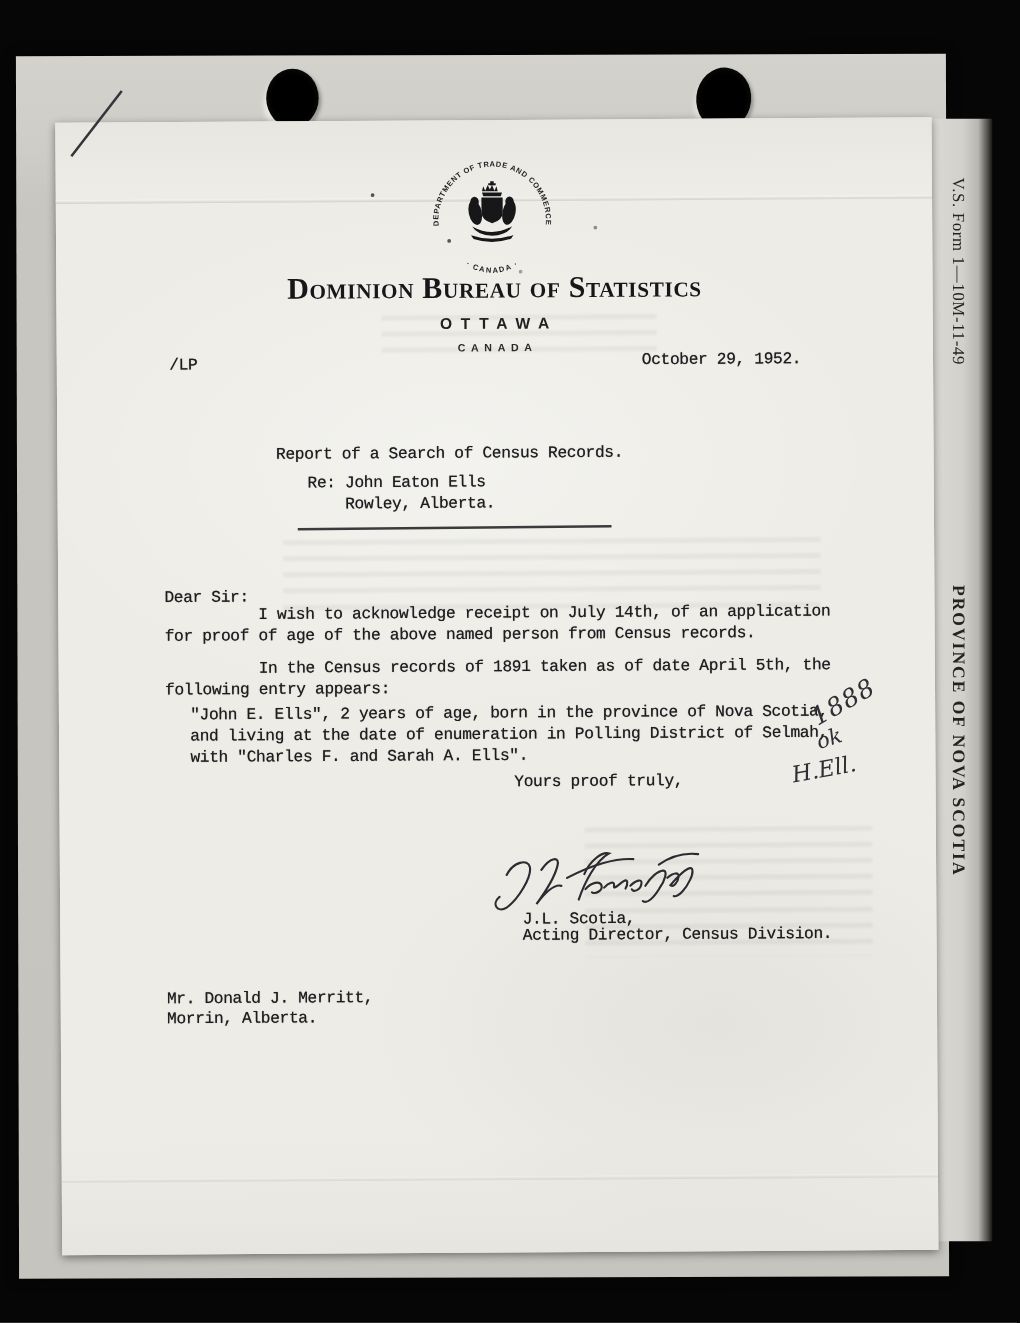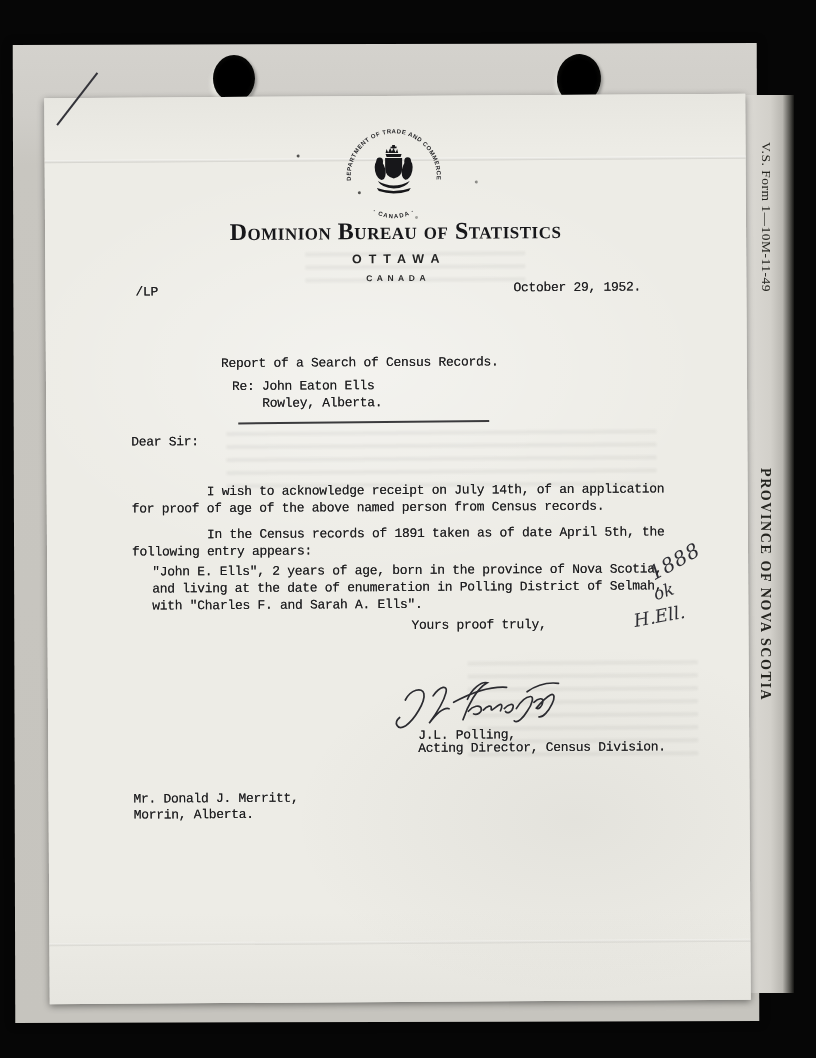--- a/index.html
+++ b/index.html
@@ -125,25 +125,25 @@
     </svg>
 
     <div class="org">Dominion Bureau of Statistics</div>
     <div class="city">OTTAWA</div>
     <div class="country">CANADA</div>
 
     <div class="tw" style="left:90px;top:186px">/LP</div>
     <div class="tw" style="left:468px;top:184px">October 29, 1952.</div>
 
     <div class="tw" style="left:175px;top:258px">Report of a Search of Census Records.</div>
-    <div class="tw" style="left:186px;top:281px">Re: John Eaton Ells
+    <div class="tw" style="left:200px;top:281px">Re: John Eaton Ells
     Rowley, Alberta.</div>
     <div class="dash-rule"></div>
 
-    <div class="tw" style="left:85px;top:336px">Dear Sir:</div>
+    <div class="tw" style="left:85px;top:372px">Dear Sir:</div>
     <div class="tw" style="left:85px;top:386px">          I wish to acknowledge receipt on July 14th, of an application
 for proof of age of the above named person from Census records.</div>
     <div class="tw" style="left:85px;top:429px">          In the Census records of 1891 taken as of date April 5th, the
 following entry appears:</div>
     <div class="tw" style="left:105px;top:466px">"John E. Ells", 2 years of age, born in the province of Nova Scotia,
 and living at the date of enumeration in Polling District of Selmah,
 with "Charles F. and Sarah A. Ells".</div>
     <div class="tw" style="left:364px;top:521px">Yours proof truly,</div>
 
     <div class="hand hw-1888">1888</div>
@@ -158,20 +158,20 @@
         <path d="M 74 40 C 80 26 90 10 101 5 C 95 3 85 10 80 20"></path>
         <path d="M 66 22 C 86 13 106 9 120 11"></path>
         <path d="M 80 32 C 85 27 92 26 93 30 C 94 34 88 37 85 35"></path>
         <path d="M 95 32 C 99 28 104 27 103 31 C 102 35 107 30 111 28 C 115 26 114 31 112 34"></path>
         <path d="M 116 32 C 121 28 126 27 125 31 C 124 36 118 38 117 35"></path>
         <path d="M 128 33 C 133 26 139 22 143 22 C 147 22 144 30 139 36 C 134 43 128 48 125 45"></path>
         <path d="M 146 28 C 151 24 156 24 155 28 C 154 33 150 36 148 34 C 152 30 158 24 163 22 C 168 20 167 26 164 31 C 160 38 154 44 150 43"></path>
         <path d="M 140 17 C 150 11 162 9 172 11"></path>
       </g>
     </svg>
-    <div class="tw" style="left:370px;top:631px">J.L. Polling,</div>
+    <div class="tw" style="left:370px;top:631px">J.L. Scotia,</div>
     <div class="tw" style="left:370px;top:644px">Acting Director, Census Division.</div>
 
     <div class="tw" style="left:85px;top:694px;line-height:16px">Mr. Donald J. Merritt,
 Morrin, Alberta.</div>
   </div>
 
 </div>
 
 </body></html>

